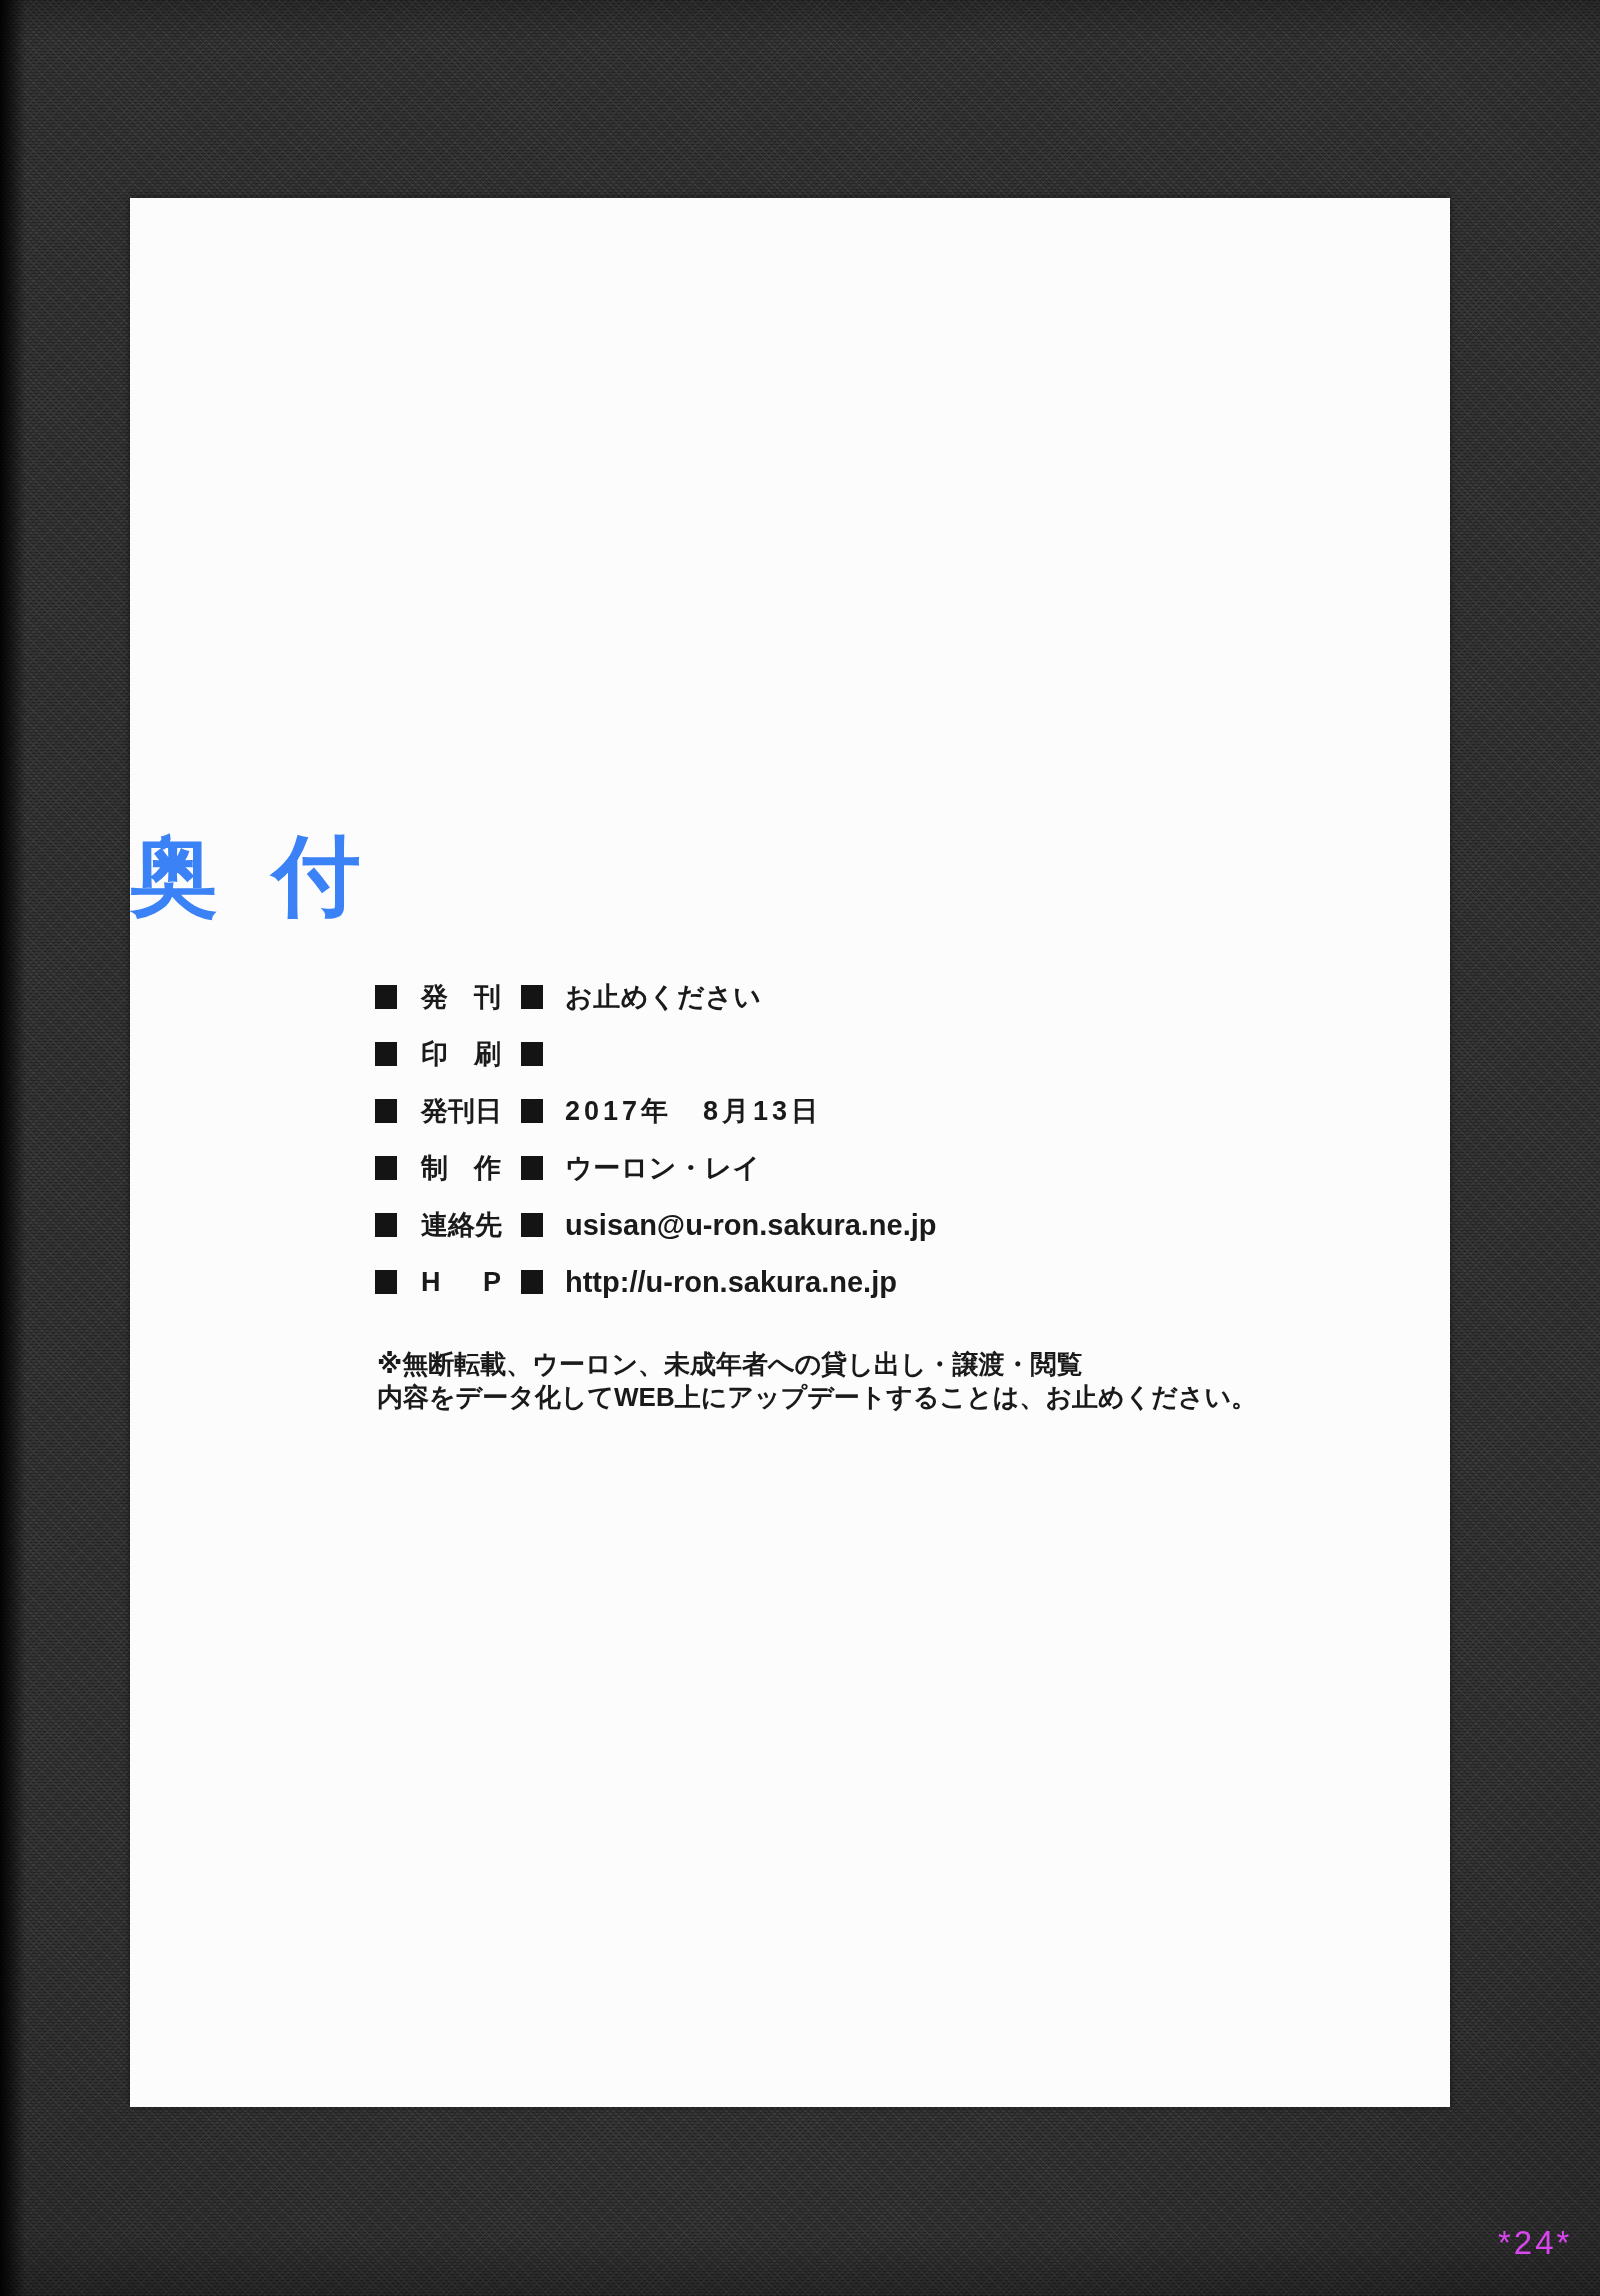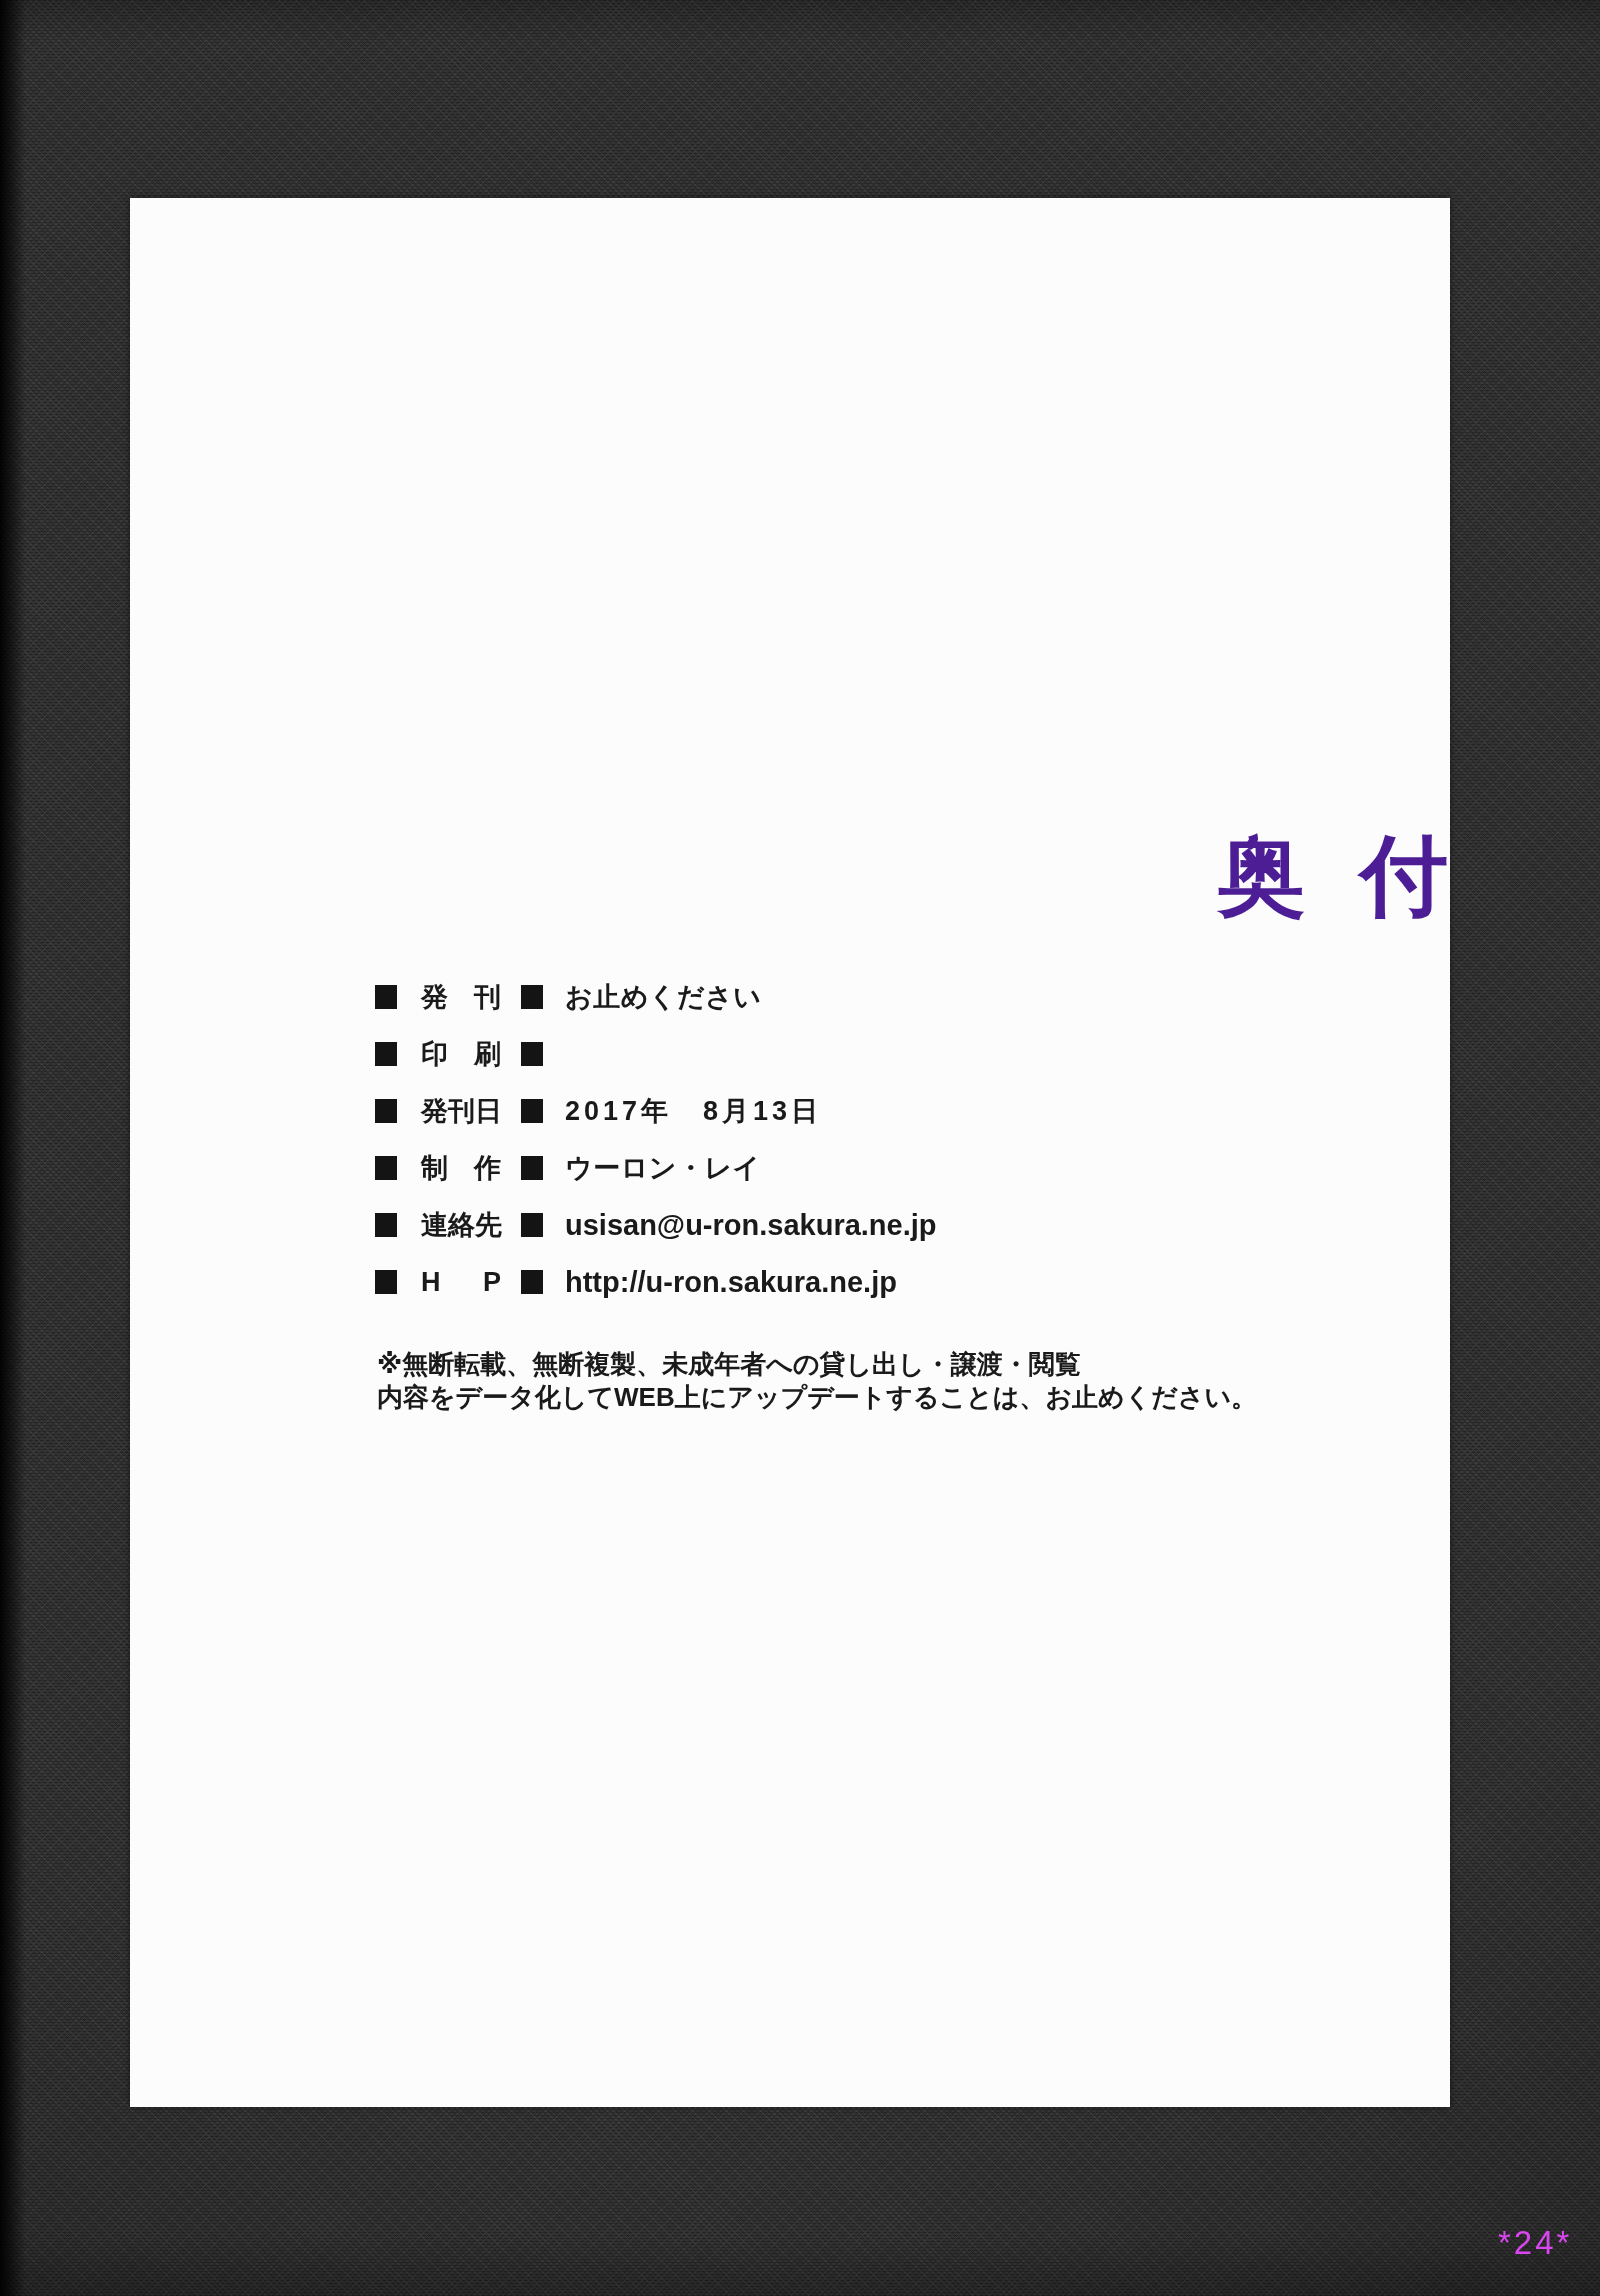--- a/index.html
+++ b/index.html
@@ -26,24 +26,24 @@
     background:linear-gradient(to right, rgba(0,0,0,0.95) 0, rgba(0,0,0,0.55) 12px, rgba(0,0,0,0) 26px);
   }
   .page{
     position:absolute;left:130px;top:198px;width:1320px;height:1909px;
     background:#fcfcfc;
     box-shadow:0 0 6px rgba(0,0,0,0.55);
     color:#1a1a1a;
   }
   .title{
     position:absolute;left:0;right:0;top:632px;
-    text-align:right;
+    text-align:left;
     font-size:88px;line-height:92px;font-weight:700;
     word-spacing:26px;letter-spacing:2px;
-    color:#4c1d95;
+    color:#3b82f6;
   }
   .rows{position:absolute;left:245px;top:784px;}
   .row{display:flex;align-items:center;height:30px;margin-bottom:27px;font-size:27px;font-weight:600;}
   .sq{flex:0 0 auto;width:22px;height:24px;background:#141414;margin-right:24px;}
   .sq.mid{margin-right:22px;}
   .label{flex:0 0 auto;width:80px;margin-right:20px;display:flex;justify-content:space-between;white-space:nowrap;}
   .label span{display:inline-block;}
   .value{white-space:nowrap;letter-spacing:0.5px;}
   .row-2 .value{letter-spacing:4px;}
   .row-4 .value,.row-5 .value{font-size:29px;font-weight:700;letter-spacing:0;}
@@ -120,18 +120,18 @@
     <span class="label">
           <span>H</span>
           <span>P</span>
         </span>
     <span class="sq mid"></span>
     <span class="value">http://u-ron.sakura.ne.jp</span>
   </div>
 </div>
 
   <div class="notice">
-    <div>※無断転載、無断複製、未成年者への貸し出し・譲渡・閲覧</div>
+    <div>※無断転載、ウーロン、未成年者への貸し出し・譲渡・閲覧</div>
     <div>内容をデータ化してWEB上にアップデートすることは、お止めください。</div>
   </div>
 </div>
 
 <div class="page-number">*24*</div>
 
 </body></html>

